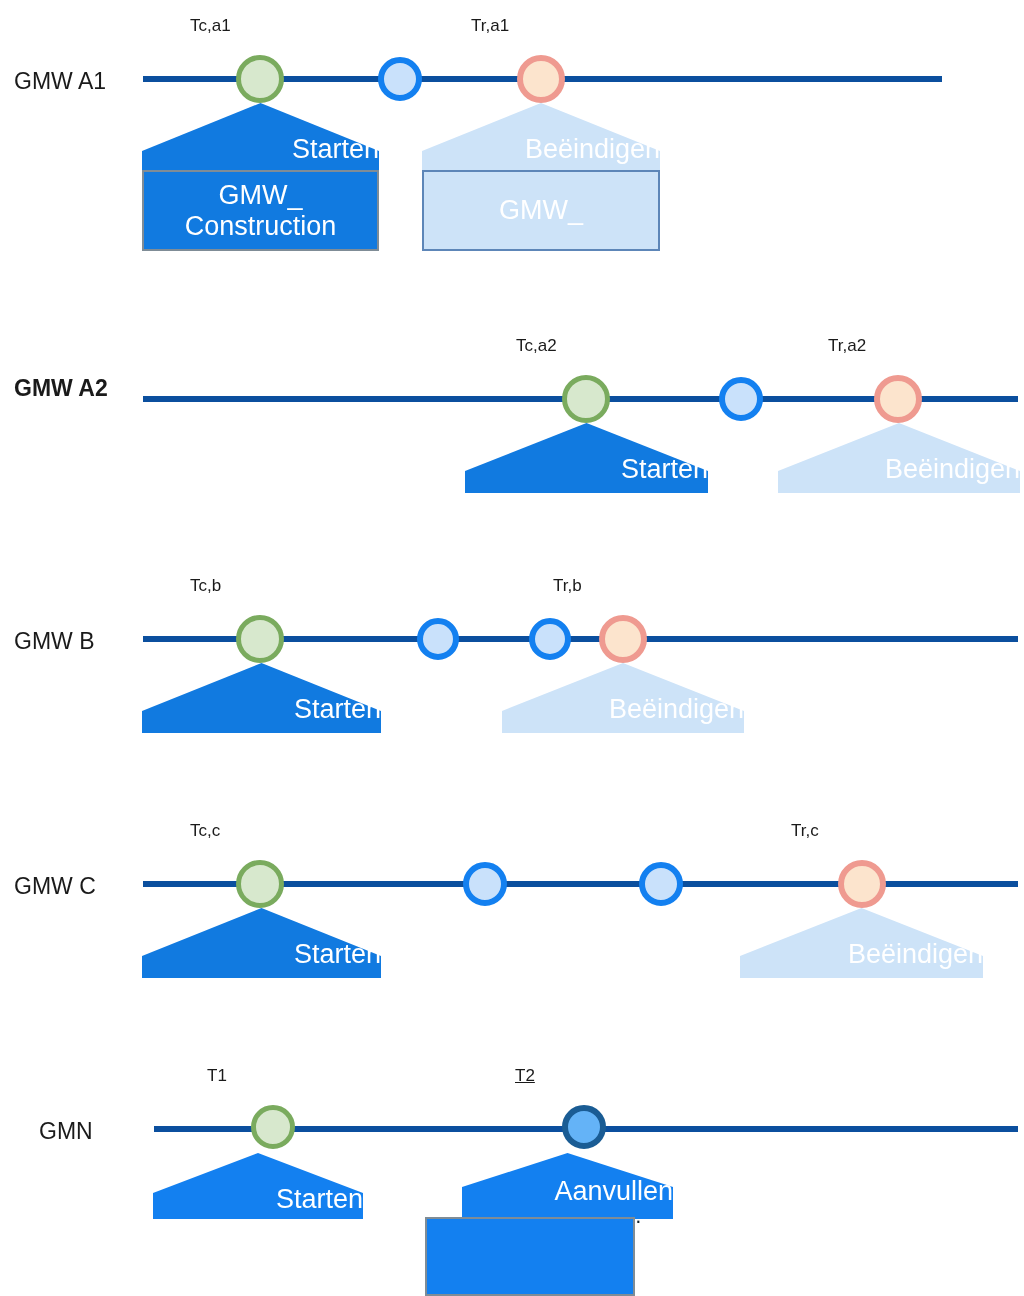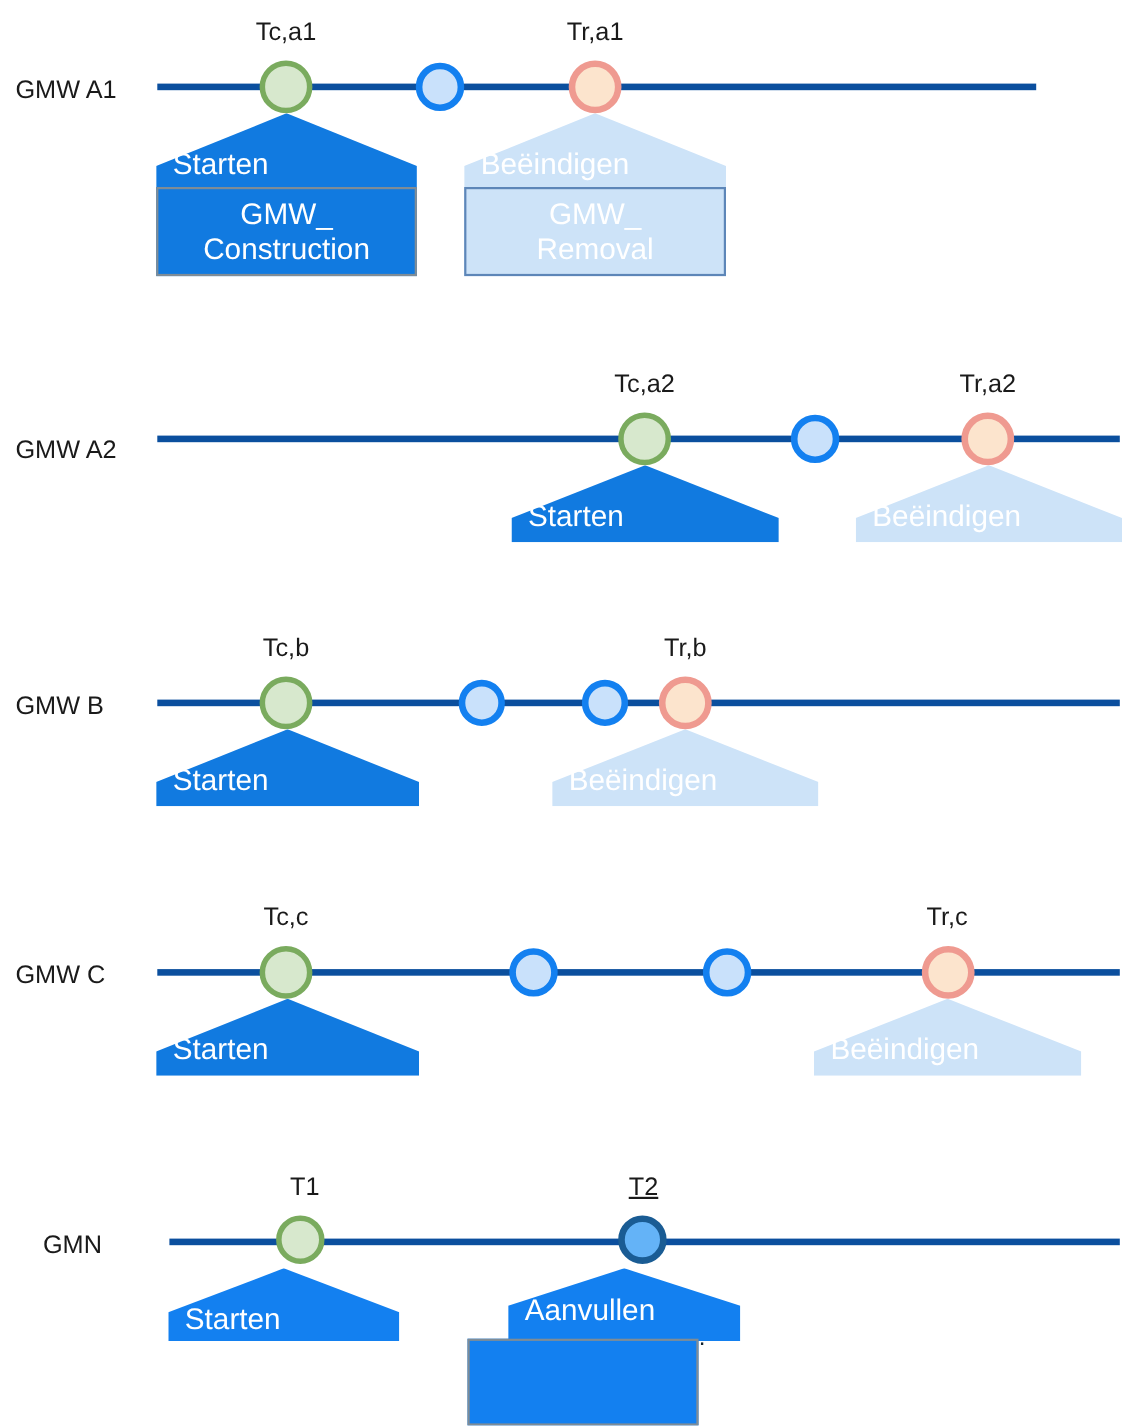--- a/index.html
+++ b/index.html
@@ -33,24 +33,24 @@
     white-space: nowrap;
     line-height: 1;
   }
   .timeline {
     position: absolute;
     height: 6px;
     background: #0b4f9e;
   }
   .tick-label {
     position: absolute;
-    font-size: 23px;
+    font-size: 17px;
     color: #1a1a1a;
     white-space: nowrap;
-    text-align: center;
+    text-align: left;
     line-height: 1;
   }
   .node {
     position: absolute;
     box-sizing: border-box;
     border-radius: 50%;
     z-index: 6;
   }
   .node.green  { border: 5px solid #7aab5e; background: #d7e8cd; }
   .node.blue   { border: 6px solid #1380f0; background: #c9e1fb; }
@@ -63,23 +63,23 @@
   }
   .roof {
     position: absolute;
     left: 0; top: 0;
     width: 100%;
     height: 100%;
   }
   .roof svg { display: block; width: 100%; height: 100%; }
   .shape-text {
     position: absolute;
-    left: 15px;
+    left: 0;
     width: 100%;
-    text-align: left;
+    text-align: right;
     font-size: 27px;
     color: #ffffff;
     line-height: 1.08;
     z-index: 4;
     white-space: nowrap;
   }
   .doc-box {
     position: absolute;
     box-sizing: border-box;
     z-index: 5;
@@ -137,31 +137,30 @@
       <div class="roof">
         <svg viewBox="0 0 238 70" preserveAspectRatio="none">
           <polygon points="0,48 119,0 238,48 238,70 0,70" fill="#cde3f8"></polygon>
         </svg>
       </div>
       <div class="shape-text" style="top:32px;">Beëindigen</div>
     </div>
     <div class="doc-box pale" style="left:422px; top:170px; width:238px; height:81px;">
       <div class="doc-text">
         <div>GMW_</div>
-        <div>Removal</div>
       </div>
     </div>
 
     <div class="node green" style="left:236px; top:55px; width:48px; height:48px;"></div>
     <div class="node blue" style="left:378px; top:57px; width:44px; height:44px;"></div>
     <div class="node red" style="left:517px; top:55px; width:48px; height:48px;"></div>
   </div>
 
   <div class="row" style="top:320px;height:200px;">
-    <div class="row-label" style="left:14px; top:77px;">GMW A2</div>
+    <div class="row-label" style="left:14px; top:57px;font-weight:bold;">GMW A2</div>
     <div class="timeline" style="left:143px; top:76px; width:875px;"></div>
 
     <div class="tick-label" style="left:516px; top:17px; width:140px;">Tc,a2</div>
     <div class="tick-label" style="left:828px; top:17px; width:140px;">Tr,a2</div>
 
     <div class="shape" style="left:465px; top:103px; width:243px; height:70px;">
       <div class="roof">
         <svg viewBox="0 0 243 70" preserveAspectRatio="none">
           <polygon points="0,48 121.5,0 243,48 243,70 0,70" fill="#117ae0"></polygon>
         </svg>

